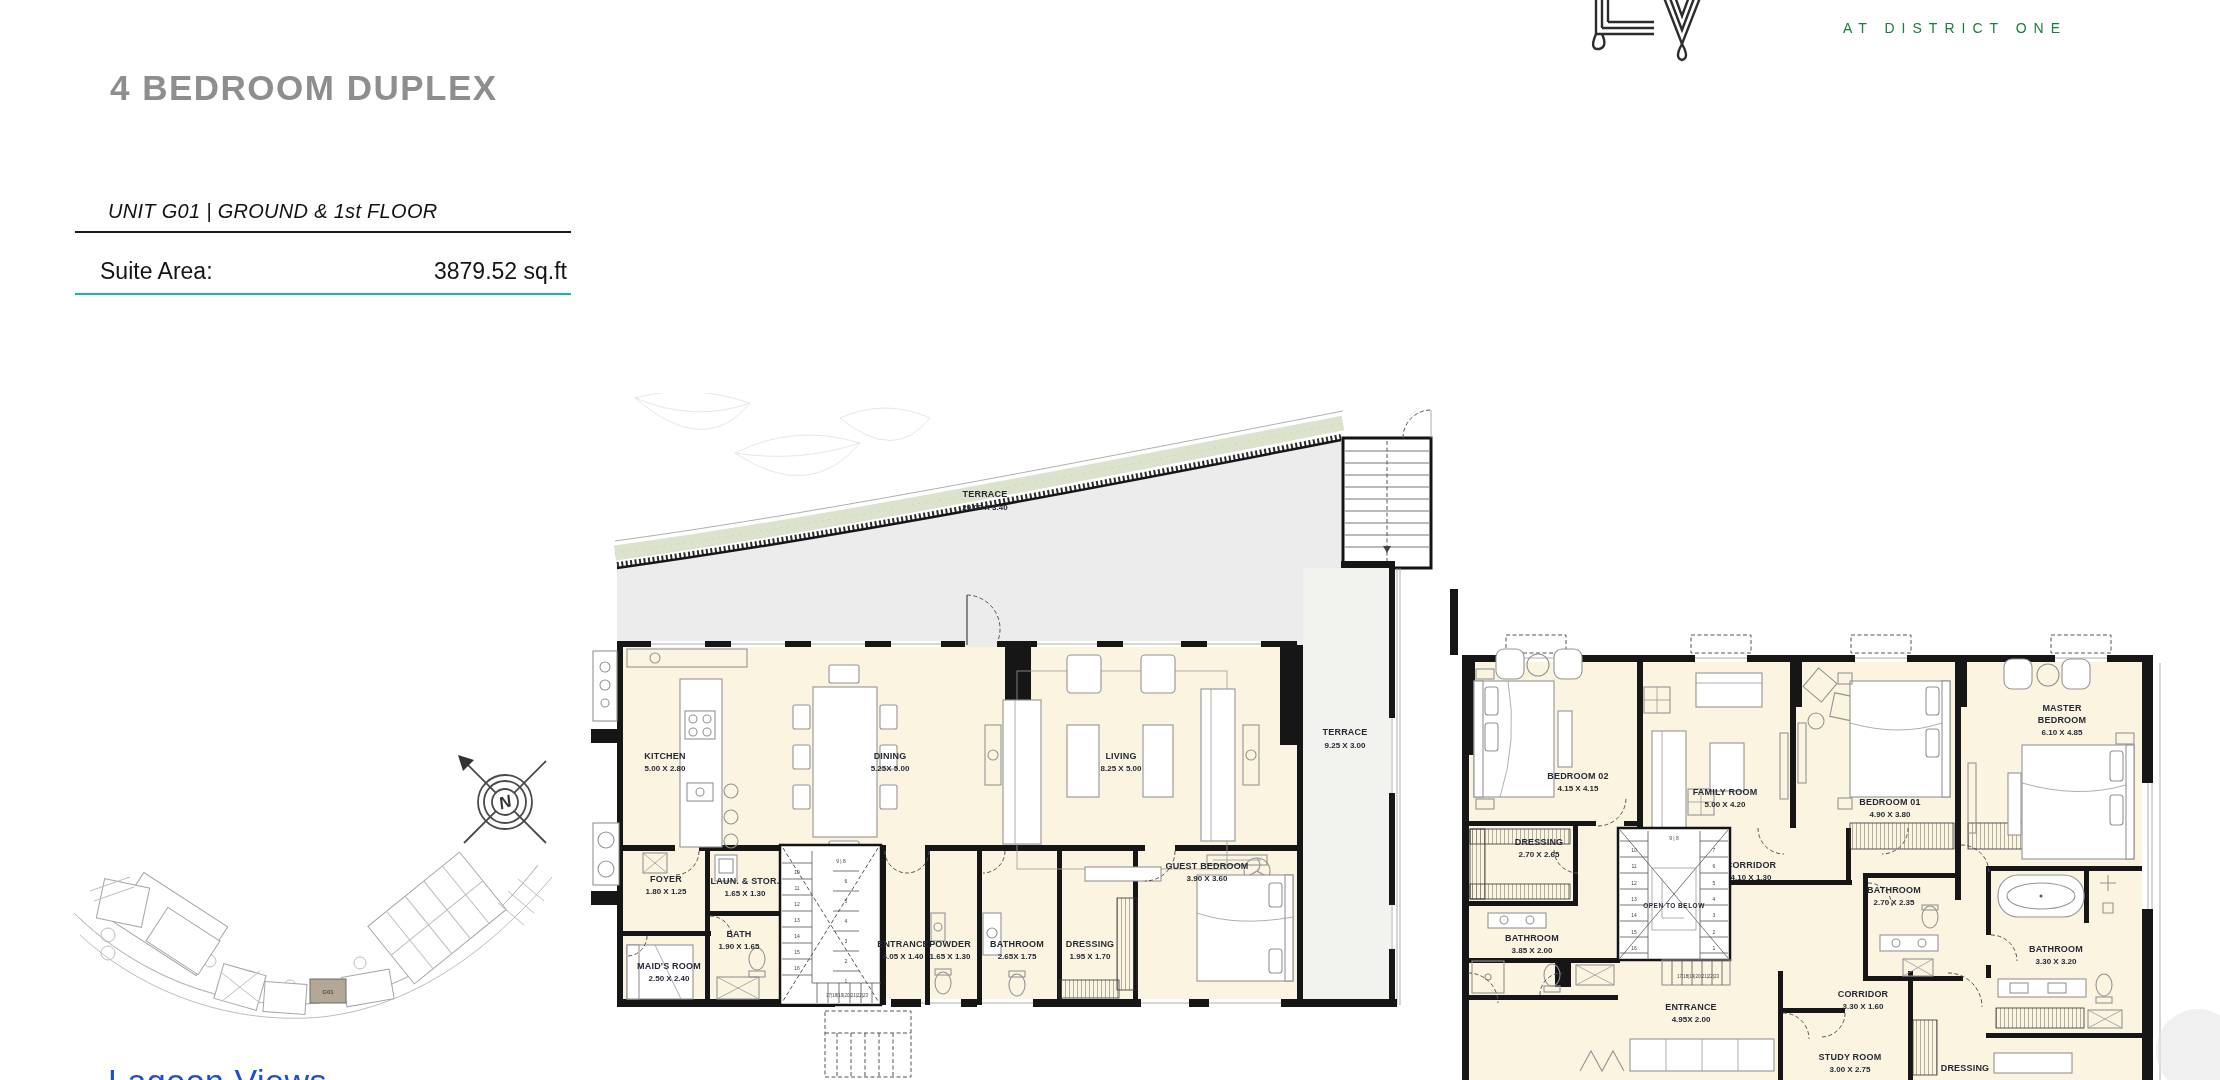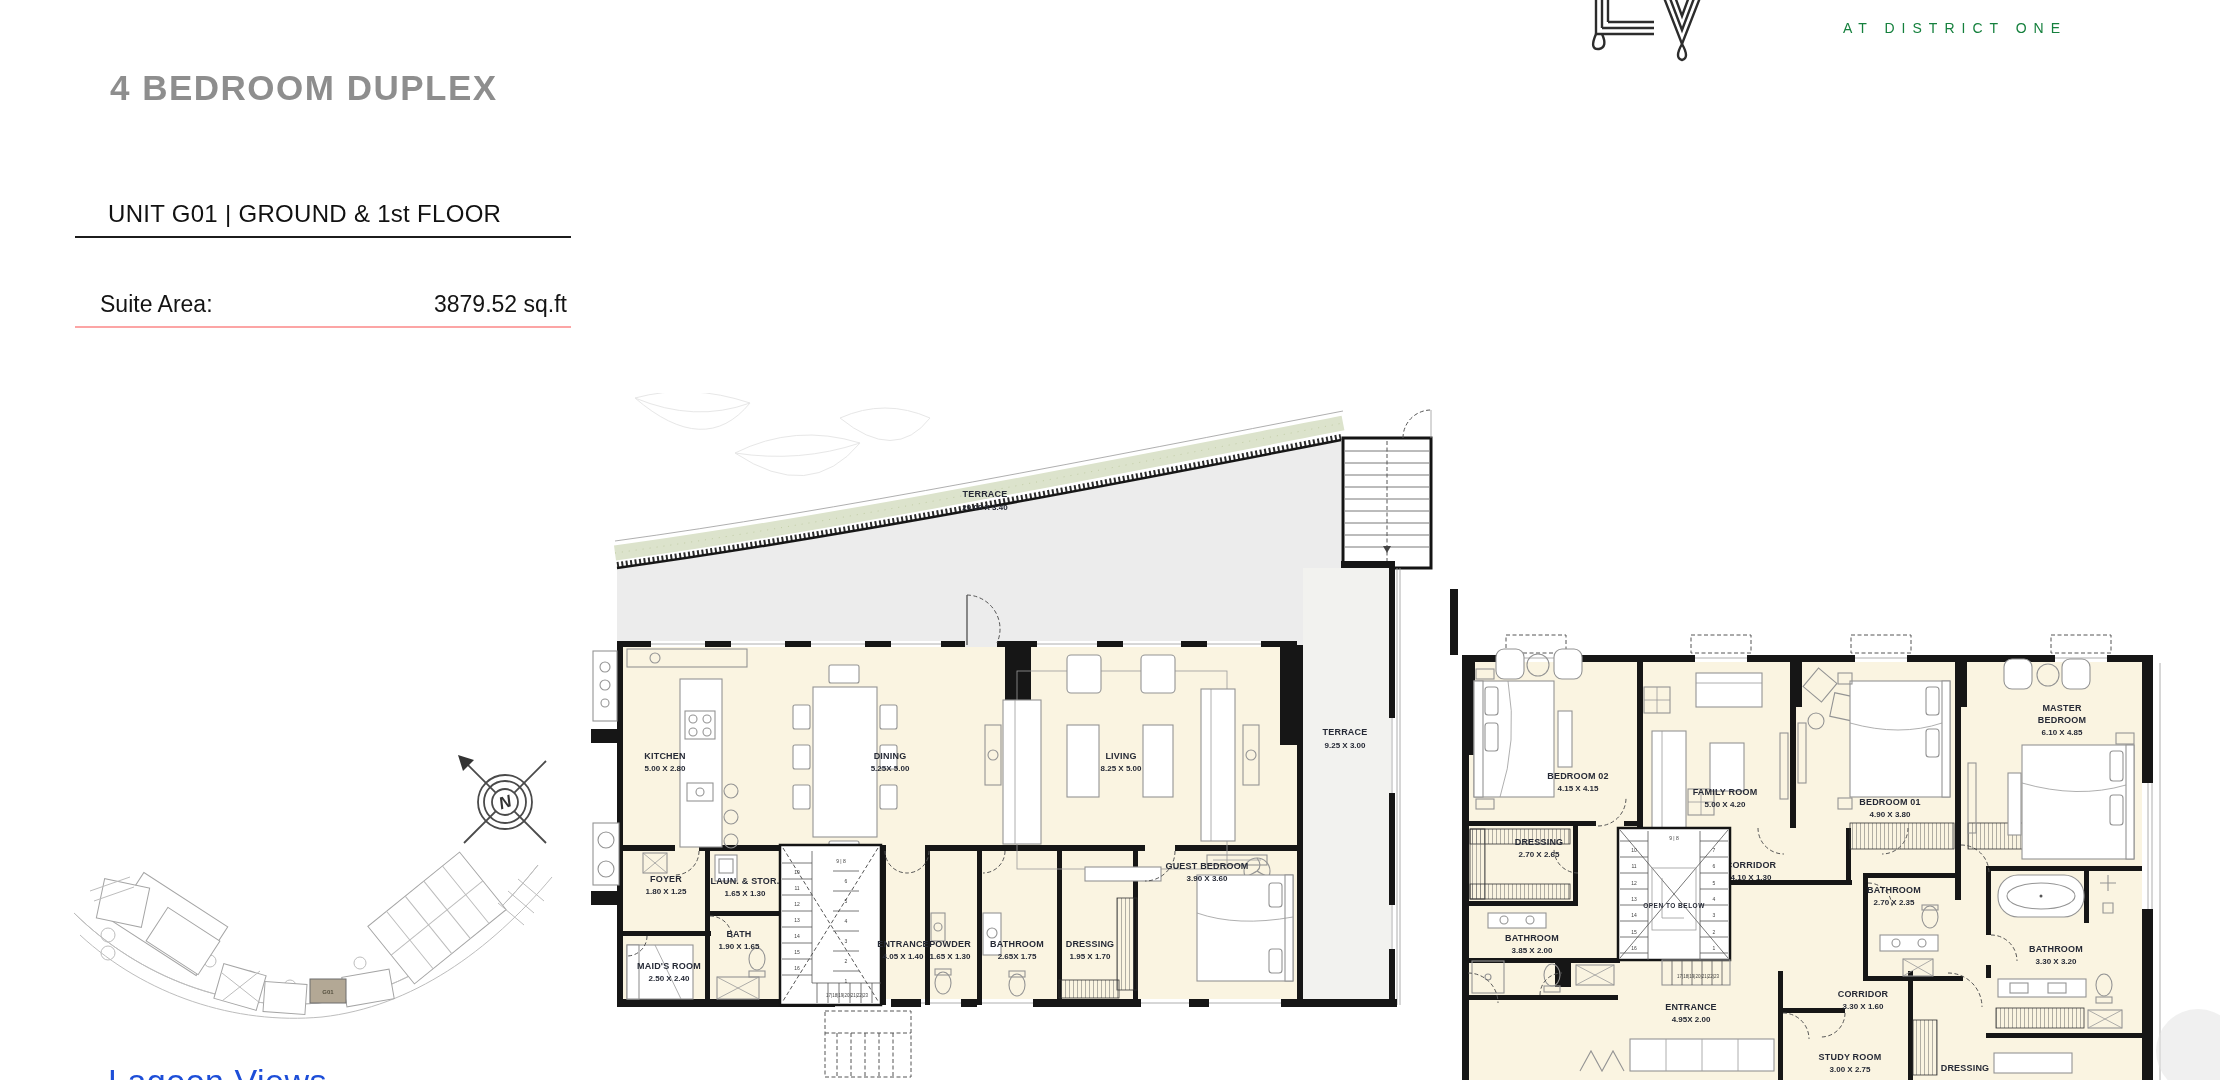--- a/index.html
+++ b/index.html
@@ -2,24 +2,24 @@
 <html><head>
 <meta charset="utf-8">
 <style>
   html,body{margin:0;padding:0;background:#fff;}
   body{width:2220px;height:1080px;position:relative;overflow:hidden;
        font-family:"Liberation Sans",sans-serif;color:#141414;}
   .page-title{position:absolute;left:110px;top:68px;font-size:35px;color:#8e8e8e;
               letter-spacing:1.5px;font-weight:bold;}
   
   .info-table{position:absolute;left:75px;top:196px;width:496px;}
-  .info-header{font-size:24px;color:#111;padding:4px 0 8px 33px;
-               border-bottom:2px solid #1c1c1c;letter-spacing:.3px;}
+  .info-header{font-size:20px;color:#111;padding:4px 0 8px 33px;
+               border-bottom:2px solid #1c1c1c;letter-spacing:.3px;font-style:italic;}
   .info-row{display:flex;justify-content:space-between;align-items:baseline;
-            font-size:23px;border-bottom:2px solid #fca5a5;padding:9px 4px 8px 25px;margin-top:44px;}
+            font-size:23px;border-bottom:2px solid #14b8a6;padding:25px 4px 8px 25px;}
   .info-row .val{font-size:23px;}
   
   .brand-tagline{position:absolute;left:1843px;top:20px;font-size:14px;color:#15803d;
                  letter-spacing:7px;white-space:nowrap;}
   .logo-svg{position:absolute;left:1588px;top:0;}
   .compass-svg{position:absolute;left:450px;top:747px;}
   .sitemap-svg{position:absolute;left:60px;top:843px;}
   .map-caption{position:absolute;left:108px;top:1062px;font-size:34px;color:#1d4ed8;
                letter-spacing:.5px;}
   .gplan{position:absolute;left:585px;top:393px;}

